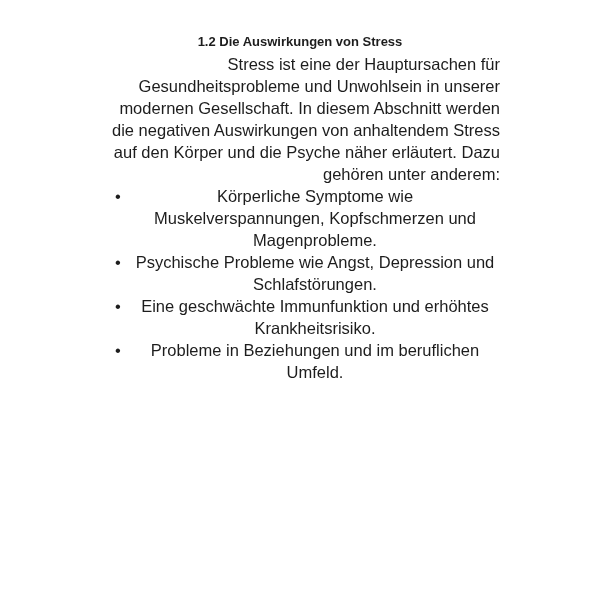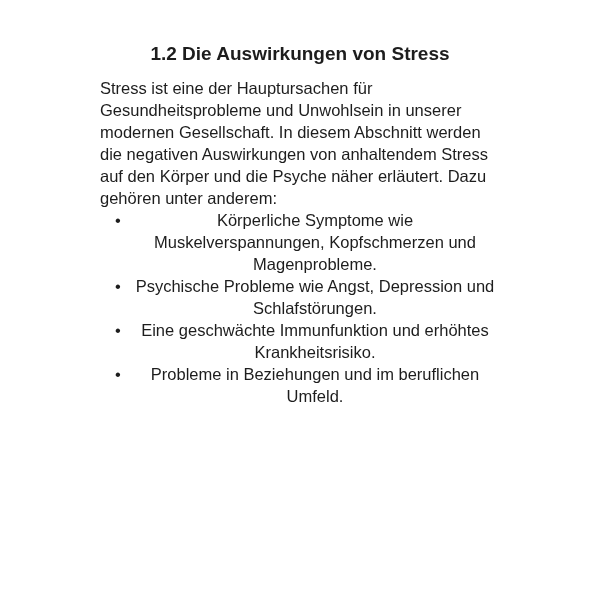--- a/index.html
+++ b/index.html
@@ -18,29 +18,29 @@
   }
   .content {
     width: 400px;
     margin: 0 auto;
     padding-top: 31px;
     font-size: 16.5px;
     line-height: 22px;
     text-align: center;
   }
   .title {
-    margin: 12px;
-    font-size: 19px;
+    margin: 0;
+    font-size: 13px;
     line-height: 22px;
     font-weight: 700;
     text-align: center;
   }
   .para {
     margin: 0;
-    text-align: left;
+    text-align: right;
   }
   ul.effects {
     list-style: none;
     margin: 0;
     padding: 0;
   }
   ul.effects li {
     position: relative;
     padding-left: 30px;
     text-align: center;

